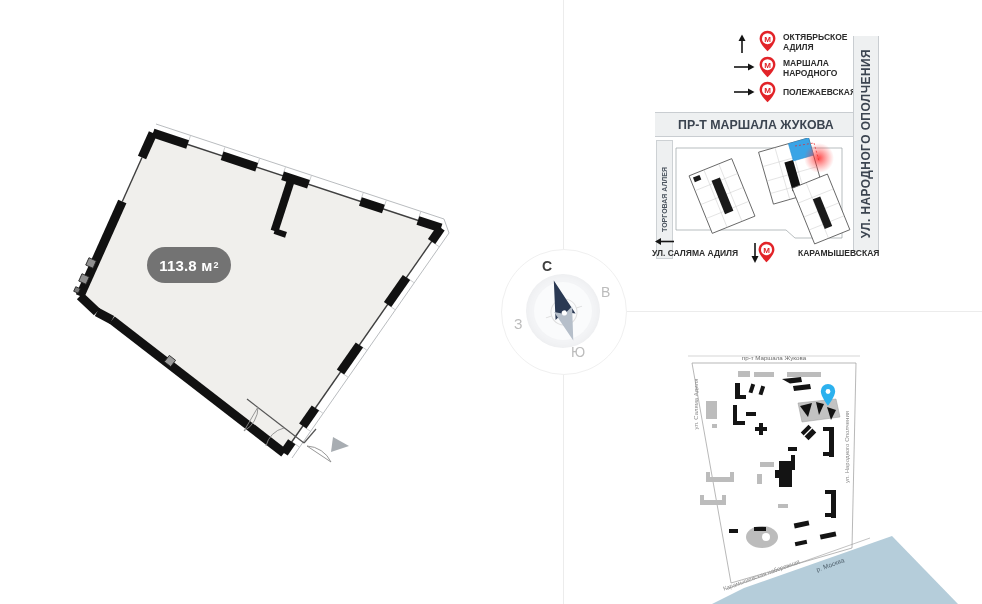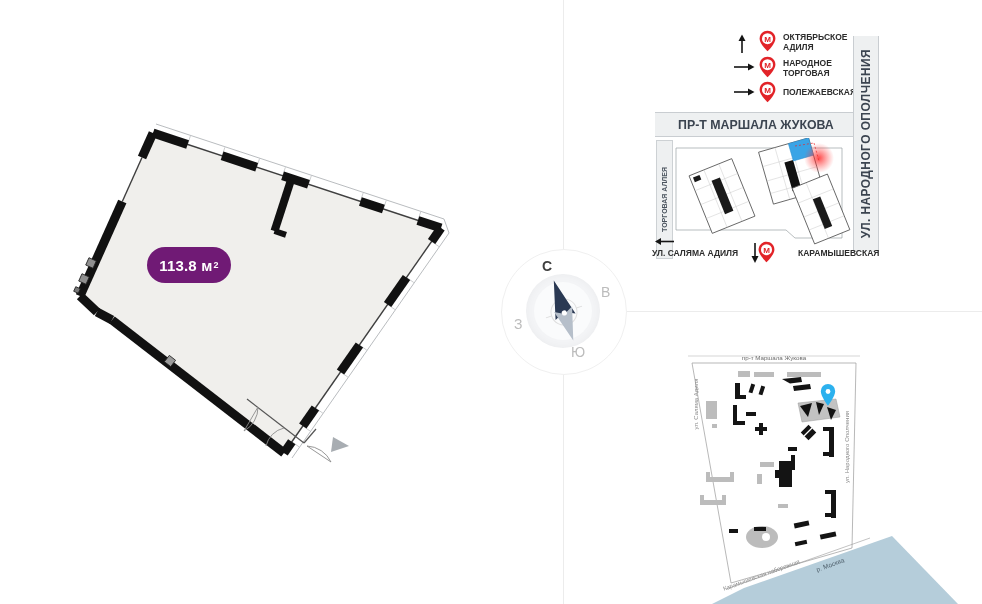--- a/index.html
+++ b/index.html
@@ -4,21 +4,21 @@
 <style>
   html,body{margin:0;padding:0;background:#fff;}
   body{font-family:"Liberation Sans",sans-serif;}
   .stage{position:relative;width:982px;height:604px;background:#fff;overflow:hidden;}
   .vline{position:absolute;left:563px;top:0;width:1px;height:604px;background:#ececec;z-index:0;}
   .hline{position:absolute;left:563px;top:311px;width:419px;height:1px;background:#ececec;z-index:0;}
 
   .floorplan{position:absolute;left:40px;top:100px;z-index:1;}
 
   .area-pill{position:absolute;left:147px;top:247px;width:84px;height:36px;border-radius:18px;
-    background:#701a75;color:#fff;display:flex;align-items:center;justify-content:center;
+    background:#737373;color:#fff;display:flex;align-items:center;justify-content:center;
     font-size:15px;font-weight:bold;z-index:3;letter-spacing:.2px;}
   .area-pill sup{font-size:9px;margin-left:1px;}
 
   .compass{position:absolute;left:501px;top:249px;width:124px;height:124px;border-radius:50%;
     background:#fff;border:1px solid #f0f0f0;z-index:2;}
   .compass-inner{position:absolute;left:24px;top:24px;width:74px;height:74px;border-radius:50%;
     background:#f3f4f6;box-shadow:inset 0 0 8px rgba(0,0,0,.04);}
   .compass-inner2{position:absolute;left:8px;top:8px;width:58px;height:58px;border-radius:50%;background:#fafbfc;}
   .compass svg{position:absolute;left:0;top:0;}
   .cdir{position:absolute;font-size:14px;color:#bcbcbc;z-index:3;}
@@ -190,22 +190,22 @@
       </svg>
     <svg class="abs" style="left:111px;top:73px;" width="17" height="22" viewBox="0 0 20 25">
         <use href="#metro-pin"></use>
       </svg>
 
     <div class="leg-label" style="left:135px;top:25px;">
       <div>ОКТЯБРЬСКОЕ</div>
       <div>АДИЛЯ</div>
     </div>
     <div class="leg-label" style="left:135px;top:51px;">
-      <div>НАРОДНОЕ</div>
-      <div>ТОРГОВАЯ</div>
+      <div>МАРШАЛА</div>
+      <div>НАРОДНОГО</div>
     </div>
     <div class="leg-label" style="left:135px;top:80px;">
       <div>ПОЛЕЖАЕВСКАЯ</div>
       <div></div>
     </div>
 
     <div class="band-top">
       <span>ПР-Т МАРШАЛА ЖУКОВА</span>
     </div>
     <div class="band-right">

